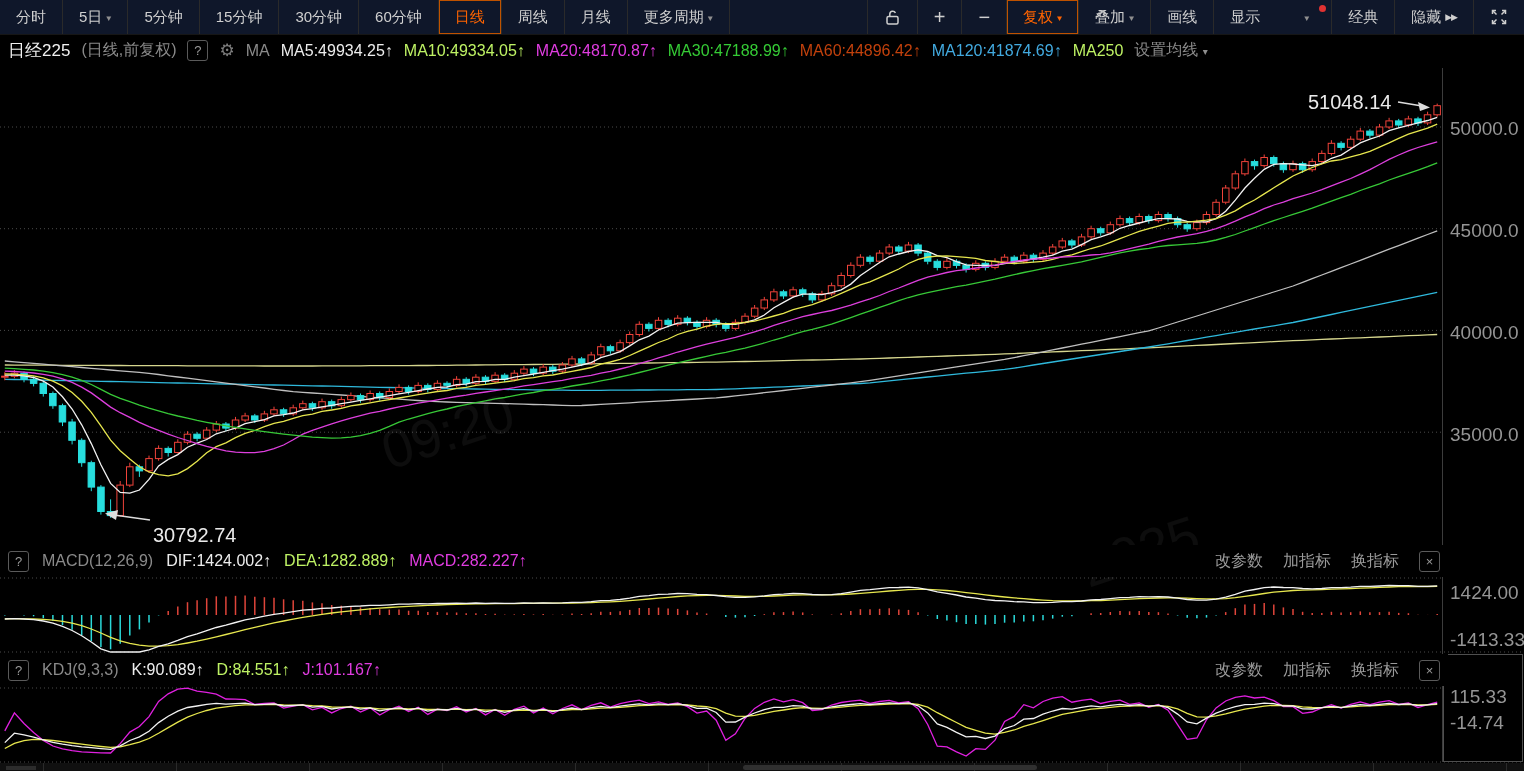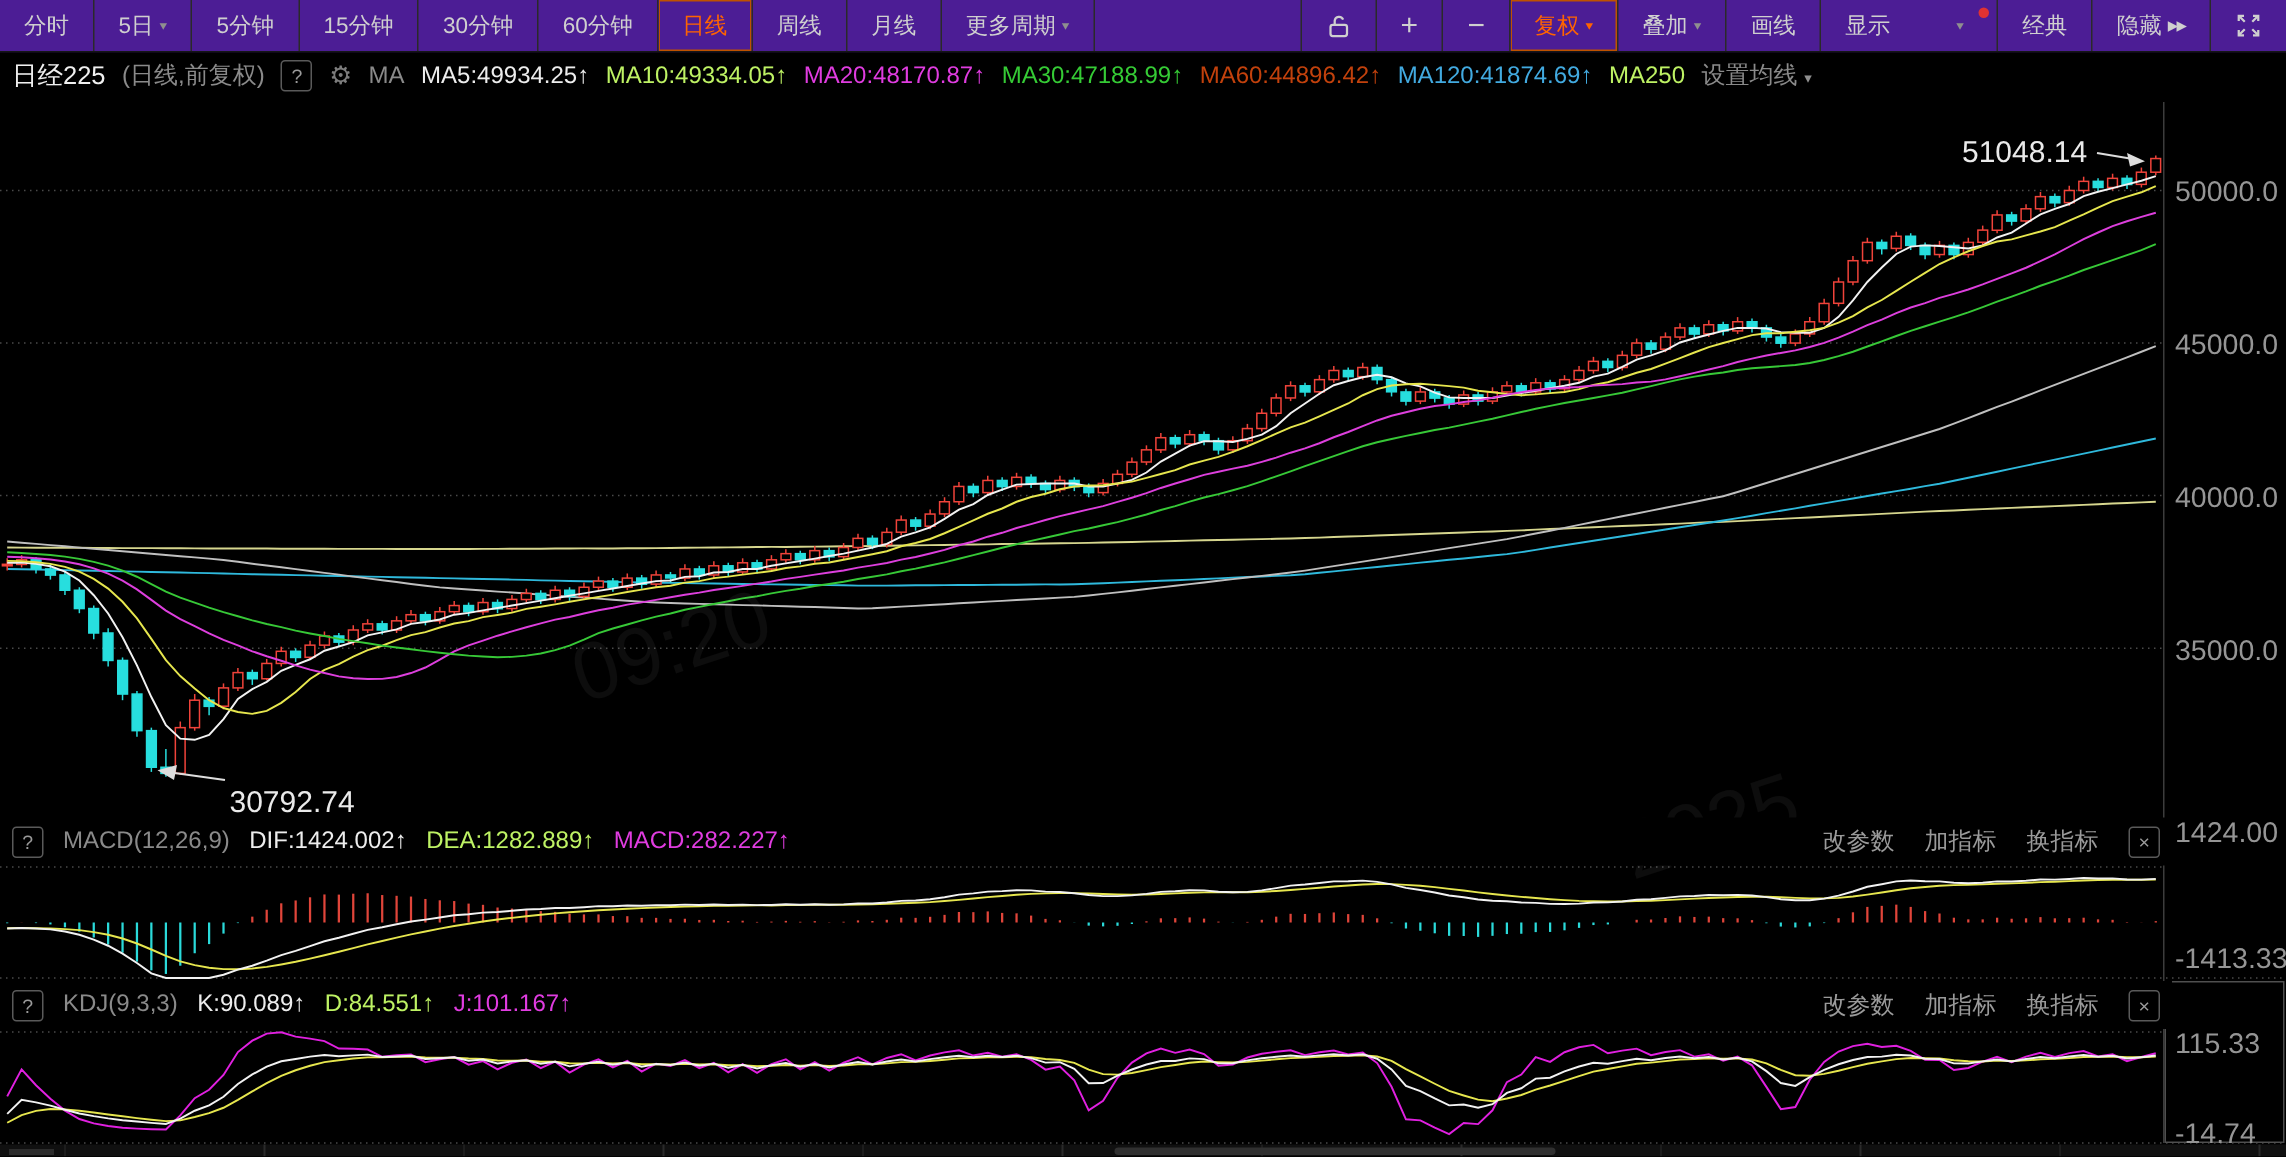--- a/index.html
+++ b/index.html
@@ -1,19 +1,19 @@
 <!DOCTYPE html>
 <html><head>
 <meta charset="utf-8">
 <style>
   html,body{margin:0;padding:0;background:#000;}
   #app{position:relative;width:1524px;height:771px;background:#000;overflow:hidden;
        font-family:"Liberation Sans","DejaVu Sans",sans-serif;}
   
-  .toolbar{position:absolute;top:0;left:0;width:1524px;height:34px;background:#4c1d95;
+  .toolbar{position:absolute;top:0;left:0;width:1524px;height:34px;background:#0f172a;
            display:flex;align-items:stretch;z-index:6;border-bottom:1px solid #161616;}
   .tbtn{display:flex;align-items:center;justify-content:center;padding:0 16px;color:#cfcfcf;
         font-size:15px;border-right:1px solid #2a2a2a;cursor:pointer;gap:4px;position:relative;white-space:nowrap;}
   .tbtn:first-child{border-left:none;}
   .tbtn.active{color:#ff6400;box-shadow:inset 0 0 0 1px #bf5200;}
   .caret{font-size:10px;color:#8f8f8f;transform:scaleY(.9);}
   .tbtn.active .caret{color:#ff6400;}
   .tb-spacer{flex:1;border-right:1px solid #2a2a2a;}
   .dot{position:absolute;top:5px;right:5px;width:7px;height:7px;border-radius:50%;background:#e03232;}
   .chevrons{font-size:9px;letter-spacing:-1px;color:#cfcfcf;}
@@ -801,24 +801,24 @@
       <span>加指标</span>
       <span>换指标</span>
       <span class="box">×</span>
     </span>
   </div>
 
   <div class="axlabel" style="top:118px;">50000.0</div>
   <div class="axlabel" style="top:220px;">45000.0</div>
   <div class="axlabel" style="top:322px;">40000.0</div>
   <div class="axlabel" style="top:424px;">35000.0</div>
-  <div class="axlabel" style="top:545px;">1424.00</div>
+  <div class="axlabel" style="top:582px;">1424.00</div>
   <div class="axlabel" style="top:629px;">-1413.33</div>
   <div class="axlabel" style="top:686px;">115.33</div>
-  <div class="axlabel" style="top:746px;">-14.74</div>
+  <div class="axlabel" style="top:712px;">-14.74</div>
 
   <div class="ann" style="left:1308px;top:91px;">51048.14</div>
   <div class="ann" style="left:153px;top:524px;">30792.74</div>
 
   <div id="xbar"></div>
   <div id="xthumb"></div>
   <div id="xhandle"></div>
 </div>
 
 </body></html>

